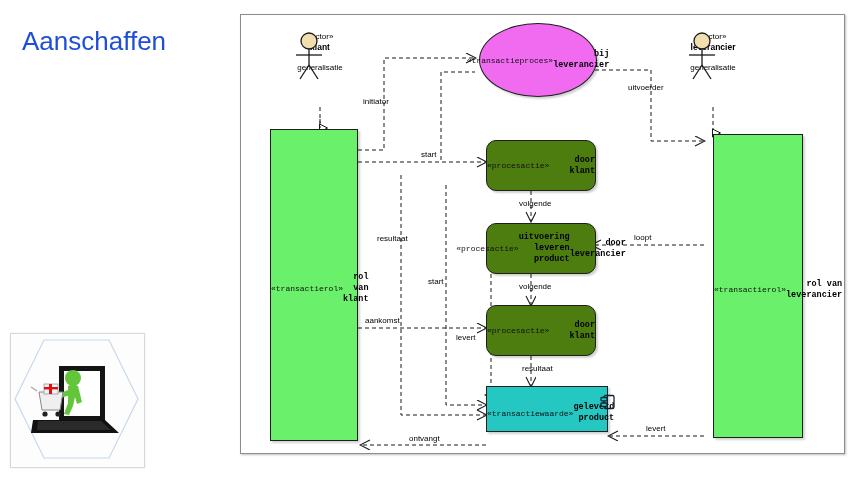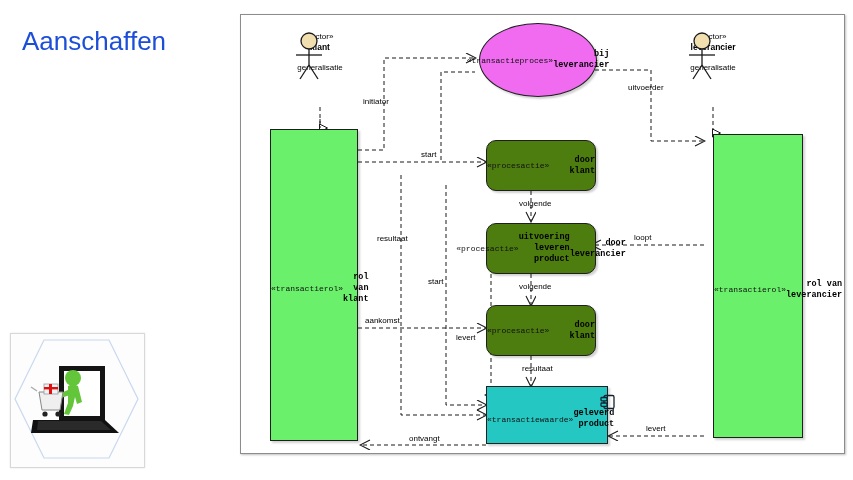--- a/index.html
+++ b/index.html
@@ -196,21 +196,21 @@
         <div class="stereo">«procesactie»</div>
         <div class="nm">uitvoering leveren product</div>
         <div class="nm">door leverancier</div>
       </div>
 
       <div class="node proc" style="left:245px;top:290px;width:110px;height:51px;">
         <div class="stereo">«procesactie»</div>
         <div class="nm">door klant</div>
       </div>
 
-      <div class="node value" style="left:245px;top:371px;width:122px;height:58px;">
+      <div class="node value" style="left:245px;top:371px;width:122px;height:46px;">
         <div class="stereo">«transactiewaarde»</div>
         <div class="nm">geleverd product</div>
         <span class="compicon">
           <svg width="16" height="16" viewBox="0 0 16 16">
             <rect x="4" y="1.5" width="10" height="13" rx="1.5" fill="none" stroke="#123" stroke-width="1.3"></rect>
             <rect x="1" y="3.5" width="6" height="3.4" rx="0.8" fill="#24c7c2" stroke="#123" stroke-width="1.3"></rect>
             <rect x="1" y="9" width="6" height="3.4" rx="0.8" fill="#24c7c2" stroke="#123" stroke-width="1.3"></rect>
           </svg>
         </span>
       </div>

